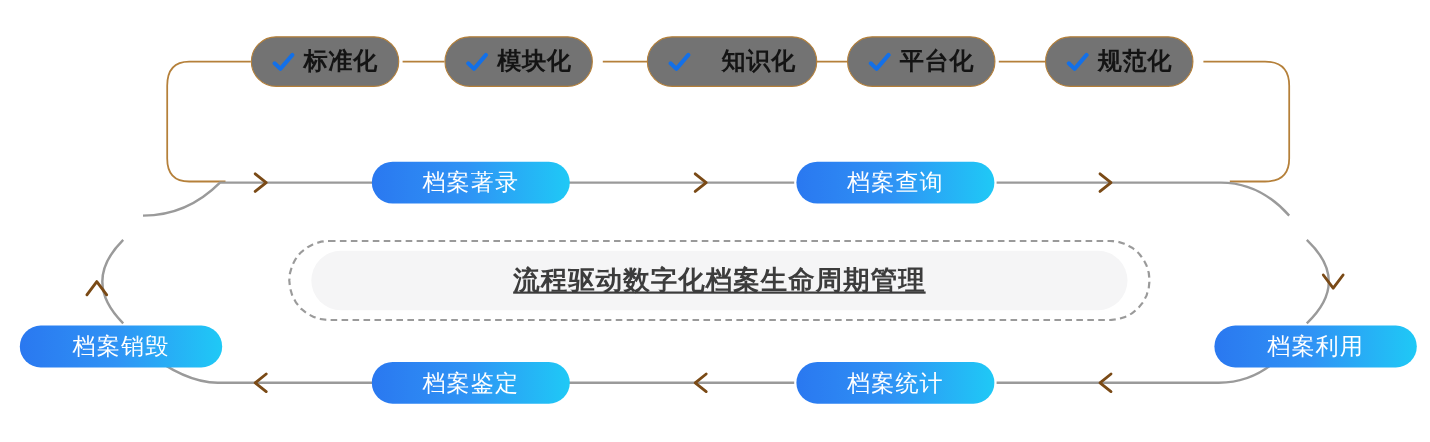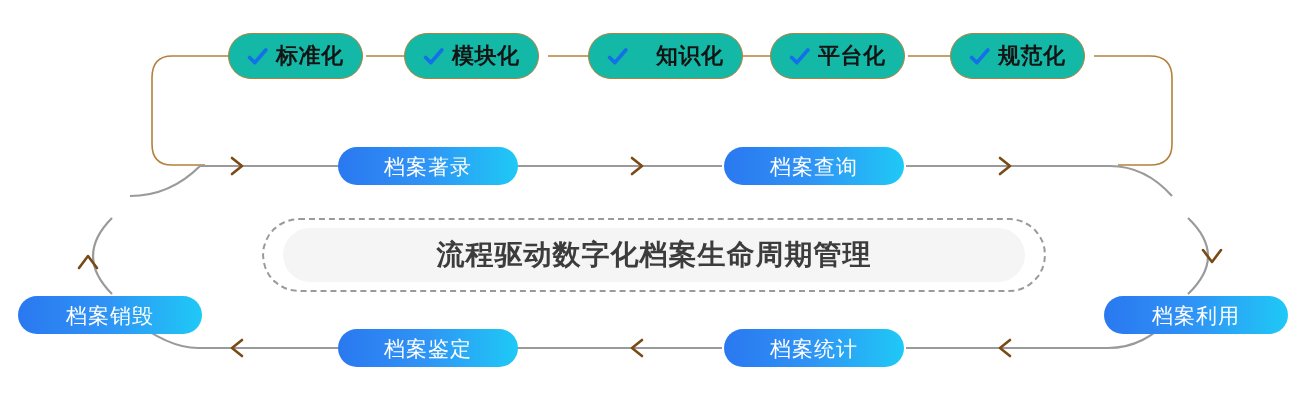--- a/index.html
+++ b/index.html
@@ -26,21 +26,21 @@
     overflow: visible;
   }
 
   
   .check-pill {
     position: absolute;
     height: 46px;
     box-sizing: border-box;
     border: 1.6px solid #b5803a;
     border-radius: 23px;
-    background: #14b8a6;
+    background: #737373;
     display: flex;
     align-items: center;
     justify-content: center;
     gap: 8px;
     padding: 0 18px;
     z-index: 5;
   }
   .check-pill .tick {
     display: block;
     width: 21px;
@@ -102,25 +102,26 @@
   .core-label {
     position: absolute;
     left: 262px;
     top: 218px;
     width: 784px;
     height: 74px;
     display: flex;
     align-items: center;
     justify-content: center;
     z-index: 5;
-    font-size: 28px;
+    font-size: 24px;
     font-weight: 700;
     color: #3c3c3c;
     letter-spacing: 1px;
     white-space: nowrap;
+    text-decoration: underline;
   }
 </style>
 </head>
 <body>
 
 <div id="stage">
 
   <svg id="wires" viewBox="0 0 1300 402">
     <defs>
       <style>

